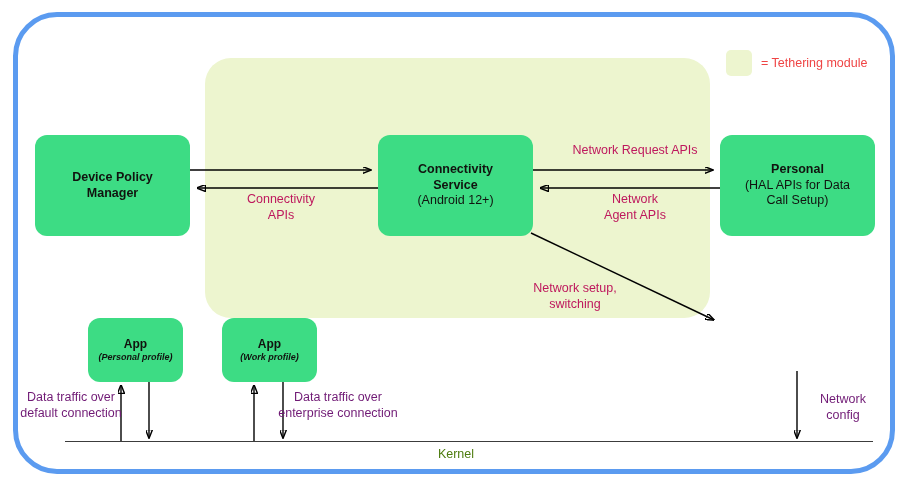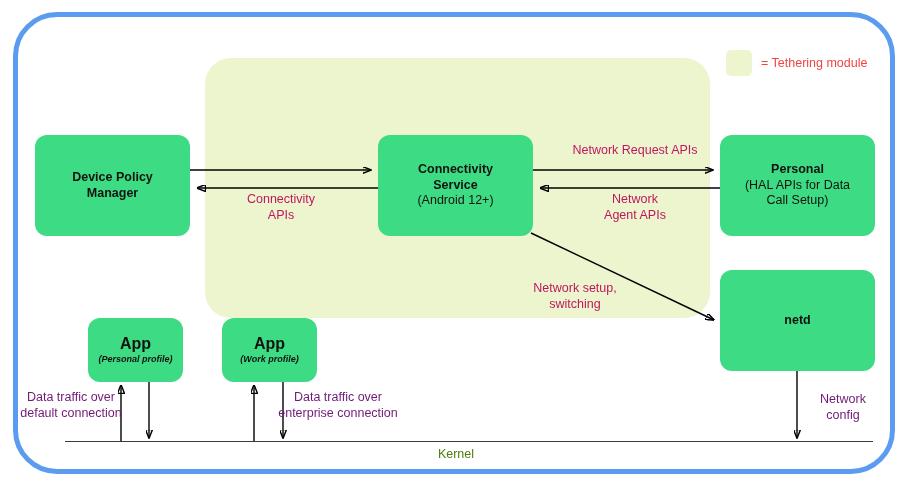--- a/index.html
+++ b/index.html
@@ -59,21 +59,21 @@
   .gbox .title {
     font-weight: bold;
     font-size: 12.5px;
     color: #11130f;
   }
   .gbox .sub {
     font-weight: normal;
     font-size: 12.5px;
     color: #11130f;
   }
-  .gbox.app .title { font-size: 16px; }
+  .gbox.app .title { font-size: 12px; }
   .gbox.app .sub { font-size: 9px; font-weight: bold; font-style: italic; }
 
   #box-dpm       { left: 35px;  top: 135px; width: 155px; height: 101px; }
   #box-cs        { left: 378px; top: 135px; width: 155px; height: 101px; }
   #box-telephony { left: 720px; top: 135px; width: 155px; height: 101px; }
   #box-netd      { left: 720px; top: 270px; width: 155px; height: 101px; }
   #box-app-personal { left: 88px;  top: 318px; width: 95px; height: 64px; }
   #box-app-work     { left: 222px; top: 318px; width: 95px; height: 64px; }
 
   
@@ -197,23 +197,20 @@
     <div class="title">Service</div>
     <div class="sub">(Android 12+)</div>
   </div>
 
   <div class="gbox" id="box-telephony">
     <div class="title">Personal</div>
     <div class="sub">(HAL APIs for Data</div>
     <div class="sub">Call Setup)</div>
   </div>
 
-  <div class="gbox" id="box-netd">
-    <div class="title">netd</div>
-  </div>
 
   <div class="gbox app" id="box-app-personal">
     <div class="title">App</div>
     <div class="sub">(Personal profile)</div>
   </div>
 
   <div class="gbox app" id="box-app-work">
     <div class="title">App</div>
     <div class="sub">(Work profile)</div>
   </div>

